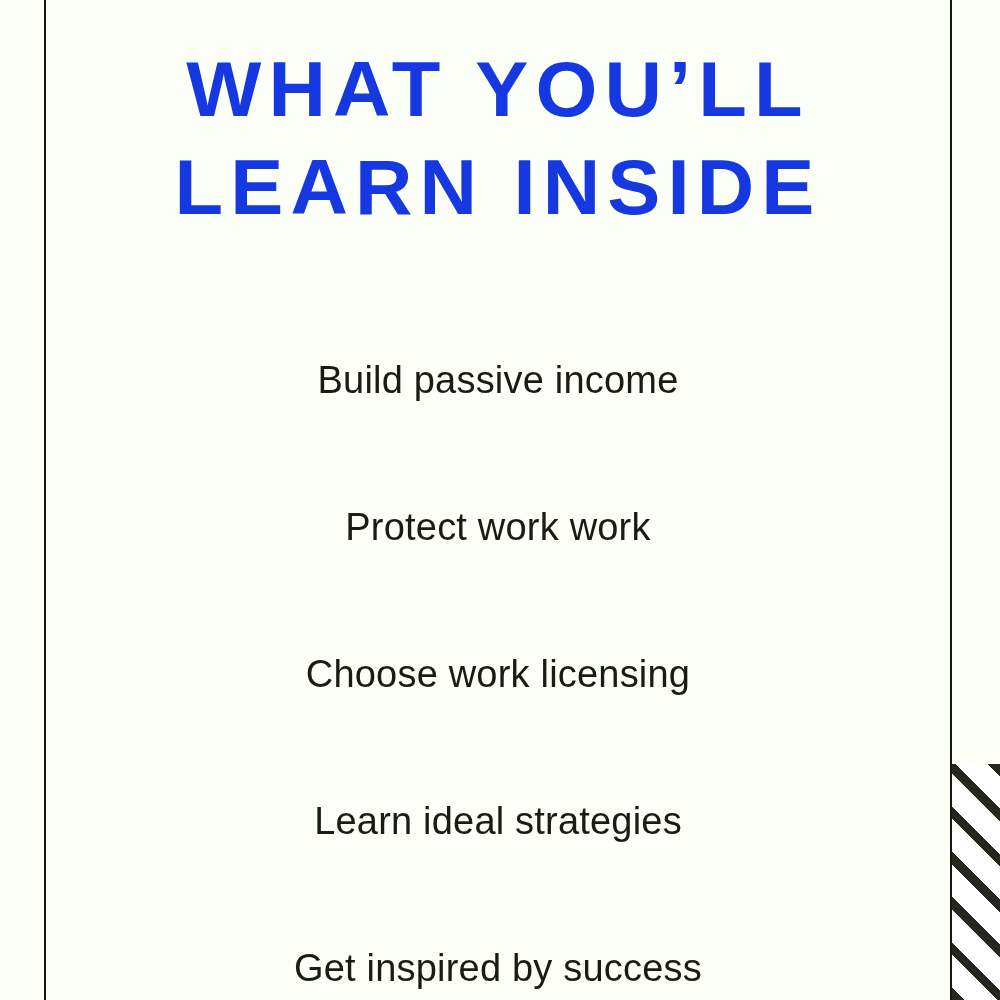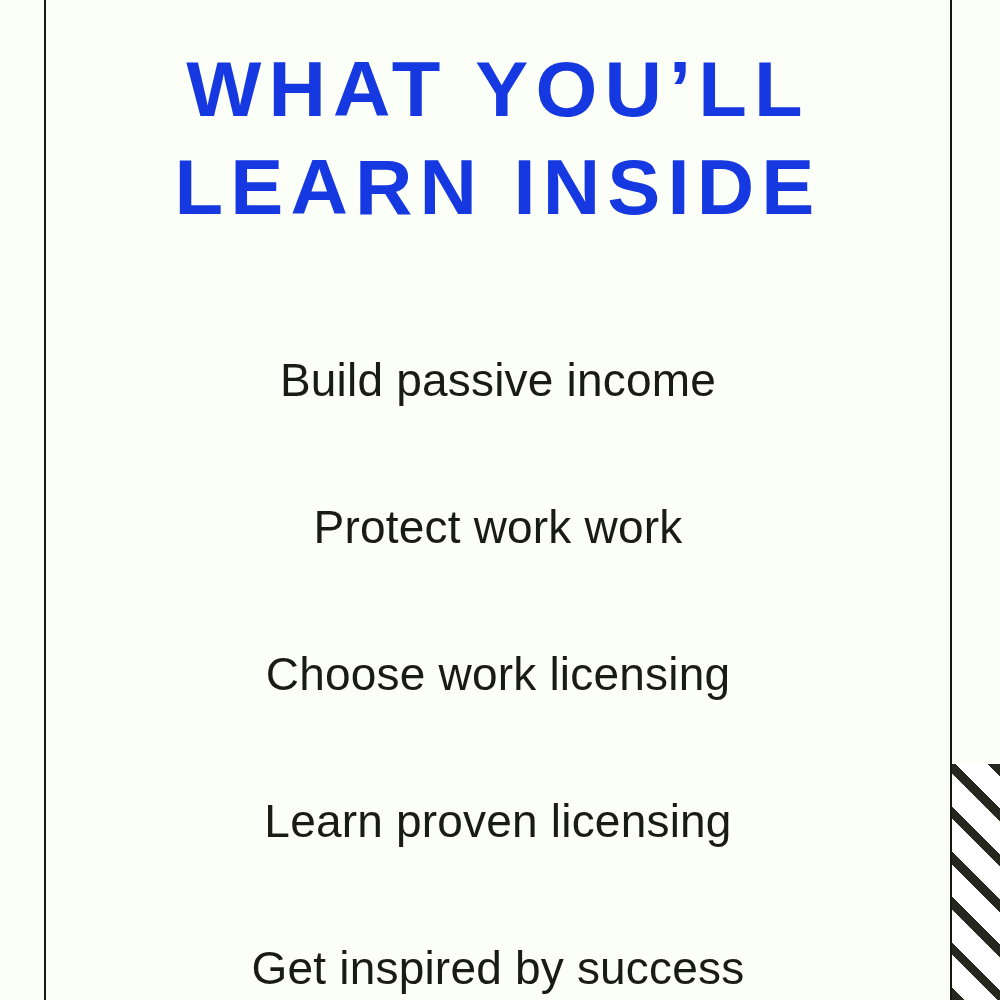--- a/index.html
+++ b/index.html
@@ -89,21 +89,21 @@
     display: flex;
     flex-direction: column;
     align-items: center;
   }
   #learn-list li {
     width: 100%;
     text-align: center;
     color: #1a1c14;
     font-family: "Liberation Sans", sans-serif;
     font-weight: 400;
-    font-size: 46px;
+    font-size: 38px;
     line-height: 58px;
     letter-spacing: 0.2px;
     margin-bottom: 89px;
     white-space: nowrap;
   }
   #learn-list li:last-child { margin-bottom: 12px; }
 </style>
 </head>
 <body>
 
@@ -119,18 +119,18 @@
 
     <h1 id="heading">
       <span class="hline">WHAT YOU’LL</span>
       <span class="hline">LEARN INSIDE</span>
     </h1>
 
     <ul id="learn-list">
       <li>Build passive income</li>
       <li>Protect work work</li>
       <li>Choose work licensing</li>
-      <li>Learn proven licensing</li>
+      <li>Learn ideal strategies</li>
       <li>Get inspired by success</li>
     </ul>
 
   </div>
 </div>
 
 </body></html>

